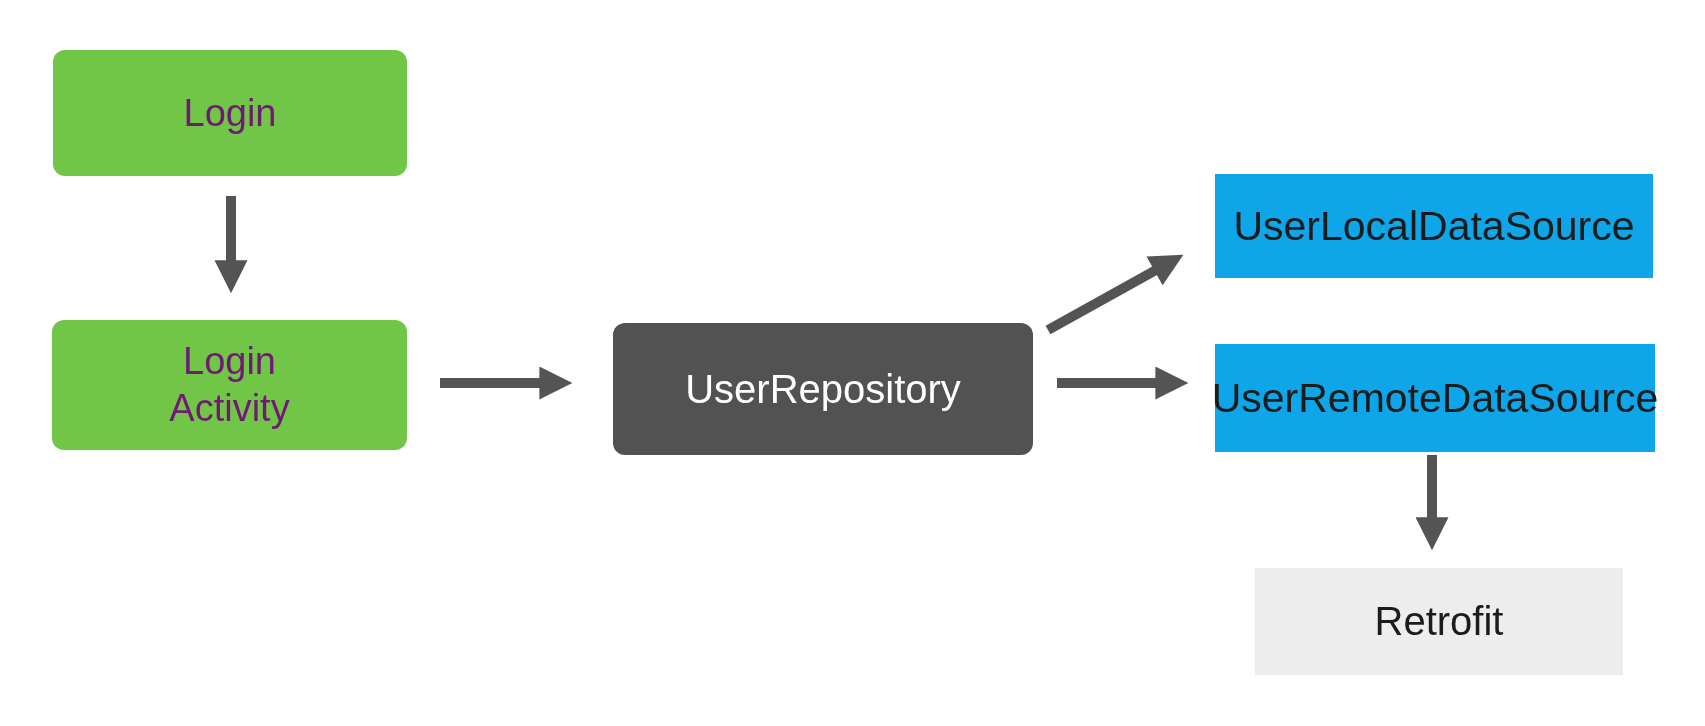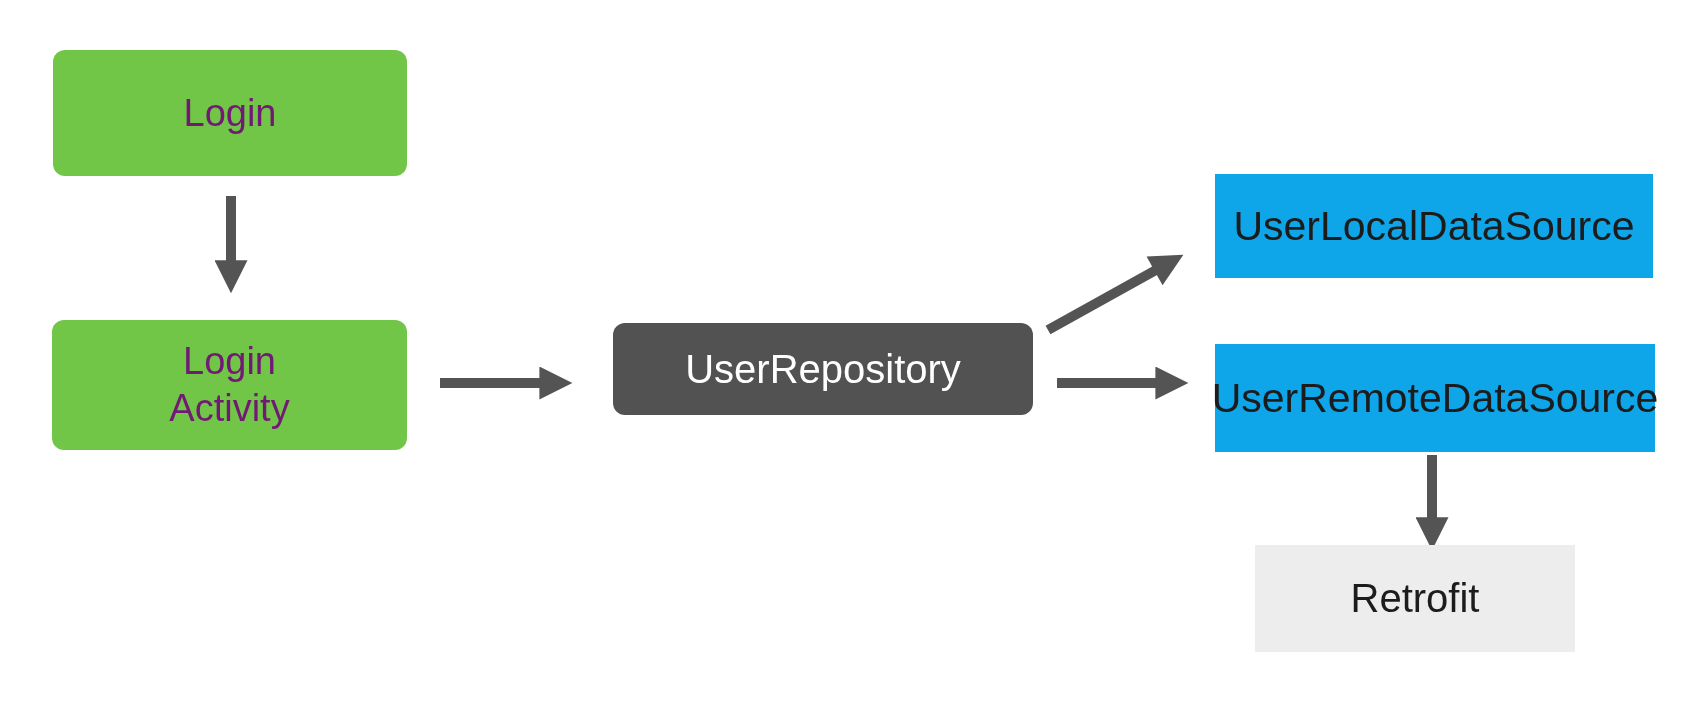--- a/index.html
+++ b/index.html
@@ -37,36 +37,36 @@
   }
   #login-activity  { left: 53px;  top: 50px;  width: 354px; height: 126px; }
   #login-viewmodel { left: 52px;  top: 320px; width: 355px; height: 130px; }
   
   .node.dark {
     background: #525252;
     color: #ffffff;
     border-radius: 12px;
     font-size: 40px;
   }
-  #user-repository { left: 613px; top: 323px; width: 420px; height: 92px; }
+  #user-repository { left: 613px; top: 323px; width: 420px; height: 132px; }
   
   .node.gray {
     background: #0ea5e9;
     color: #1C1C1C;
     font-size: 41px;
     margin-top: 12px;
   }
   #user-local-data-source  { left: 1215px; top: 162px; width: 438px; height: 104px; }
   #user-remote-data-source { left: 1215px; top: 332px; width: 440px; height: 108px; }
   .node.lightgray {
     background: #EEEDED;
     color: #1C1C1C;
     font-size: 40px;
   }
-  #retrofit { left: 1255px; top: 545px; width: 320px; height: 107px; }
+  #retrofit { left: 1255px; top: 568px; width: 368px; height: 107px; }
 
   svg.arrow-layer {
     position: absolute;
     left: 0;
     top: 0;
     width: 1705px;
     height: 726px;
     pointer-events: none;
   }
   svg.arrow-layer line {

